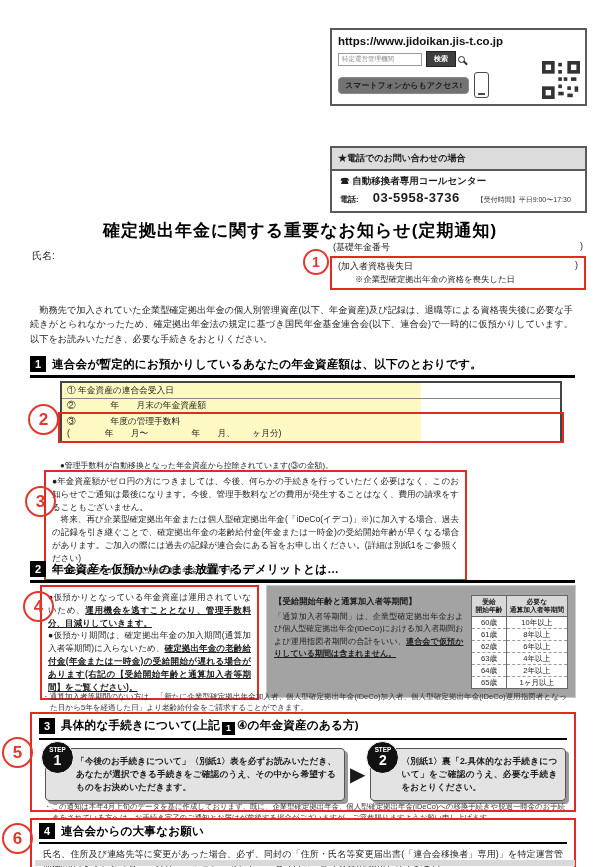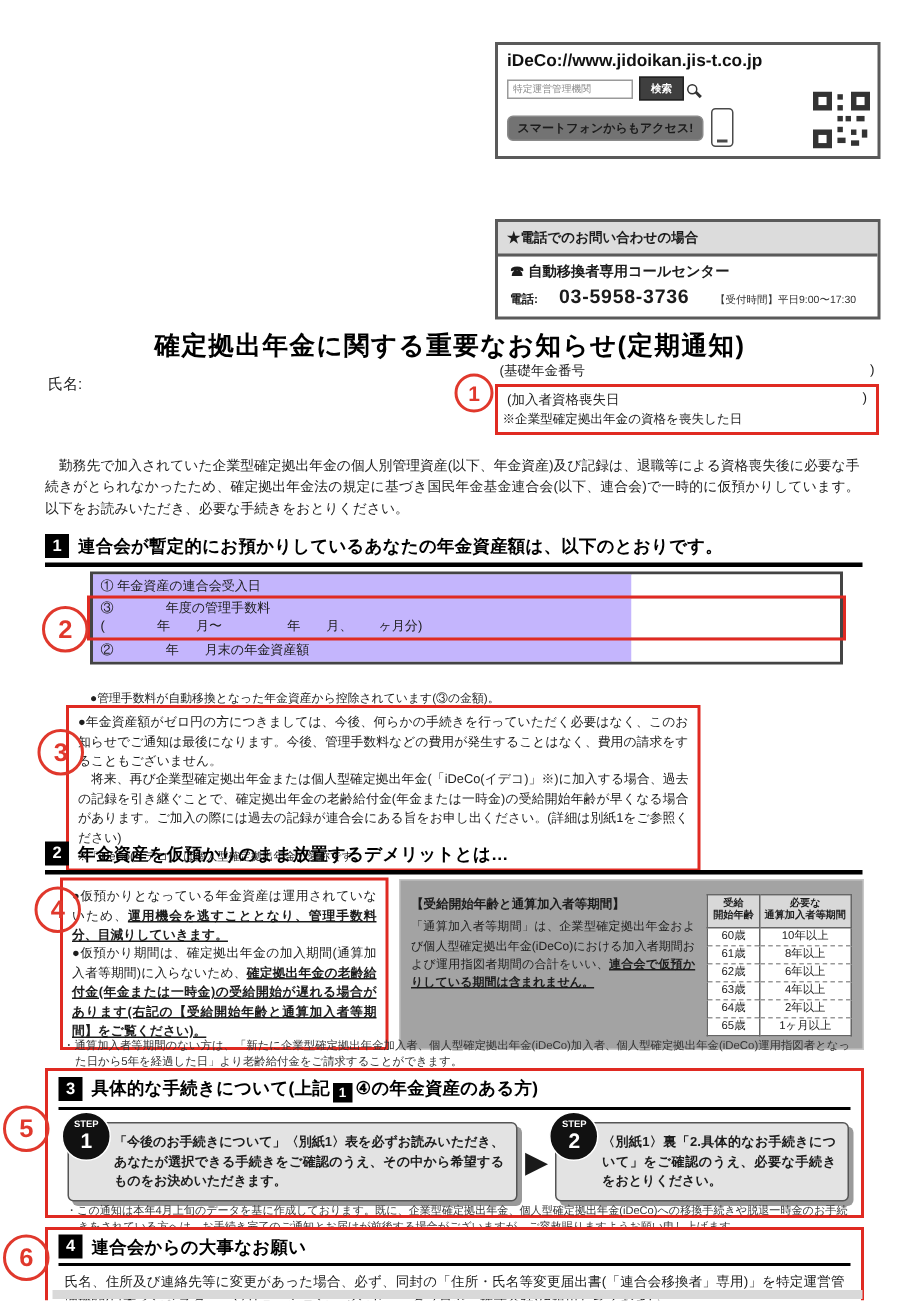--- a/index.html
+++ b/index.html
@@ -30,45 +30,45 @@
   .tel-line { margin-top:2px; display:flex; align-items:baseline; gap:14px; }
   .tel-label { font-size:8px; font-weight:bold; }
   .tel-num { font-size:13px; font-weight:bold; letter-spacing:0.5px; }
   .tel-hours { font-size:7px; color:#333; margin-left:3px; }
   
   .doc-title { position:absolute; top:219px; left:0; width:100%; text-align:center; font-size:17px; font-weight:bold; letter-spacing:1px; color:#000; }
   .name-label { position:absolute; left:32px; top:249px; font-size:10px; }
   .ids { position:absolute; left:330px; top:241px; width:256px; font-size:9px; }
   .paren-line { display:flex; justify-content:space-between; padding:0 3px; }
   .loss-box { border:2px solid #e02a22; margin-top:2px; padding:2px 3px 3px; }
-  .loss-note { font-size:8.4px; margin-top:1px; }
+  .loss-note { font-size:8.4px; margin-top:1px;margin-left:20px; }
   
   .circ { position:absolute; border:2.2px solid #e0382c; color:#e0382c; border-radius:50%; display:flex; align-items:center; justify-content:center; font-weight:bold; background:transparent; z-index:5; }
   
   .intro { position:absolute; left:30px; top:303px; width:543px; font-size:9.2px; line-height:1.55; text-align:justify; }
   
   .sec-hdr { display:flex; align-items:center; gap:6px; border-bottom:3px solid #000; padding-bottom:3px; }
   .sec-num { flex:0 0 auto; background:#000; color:#fff; font-weight:bold; font-size:11px; width:16px; height:16px; display:flex; align-items:center; justify-content:center; }
   .sec-title { font-weight:bold; font-size:11.6px; color:#000; letter-spacing:0.2px; }
   .sec1hdr { position:absolute; left:30px; top:356px; width:545px; }
   .sec2hdr { position:absolute; left:30px; top:561px; width:545px; }
   
   .s1table { position:absolute; left:60px; top:381px; width:502px; border:2px solid #444; font-size:8.7px; }
   .s1row { display:flex; border-top:1px solid #888; }
   .s1row:first-child { border-top:none; }
-  .s1label { background:#c4b5fd; width:72%; padding:1.5px 5px; line-height:1.35; }
+  .s1label { background:#fef9c3; width:72%; padding:1.5px 5px; line-height:1.35; }
   .s1val { width:28%; background:#fff; }
   .hl-row { position:relative; }
   .hl-row::after { content:""; position:absolute; left:-4px; right:-4px; top:-2px; bottom:-2px; border:2px solid #e02a22; pointer-events:none; }
   .s1row.thick { border-top:2px solid #444; }
   .note1 { position:absolute; left:60px; top:460px; width:510px; font-size:7.9px; color:#222; }
   .zero-box { position:absolute; left:44px; top:470px; width:423px; border:2px solid #e02a22; padding:3px 6px; font-size:8.55px; line-height:1.5; text-align:justify; }
   .zero-box .fn { font-size:7.5px; }
   
-  .cols { position:absolute; left:40px; top:585px; width:536px; display:flex; gap:7px; align-items:flex-end; }
+  .cols { position:absolute; left:40px; top:585px; width:536px; display:flex; gap:7px; align-items:flex-start; }
   .left-red { border:2px solid #e02a22; width:219px; padding:4px 6px; font-size:8.55px; line-height:1.5; text-align:justify; }
   .em { font-weight:bold; text-decoration:underline; }
   .gray-panel { flex:1; background:#a3a3a3; border:1px solid #c8c8c8; padding:9px 7px 8px; display:flex; gap:8px; }
   .exp { font-size:8px; line-height:1.55; text-align:justify; }
   .exp-h { font-weight:bold; font-size:8.4px; margin-bottom:3px; white-space:nowrap; }
   .mini-table { border-collapse:collapse; background:#fff; font-size:7.6px; flex:0 0 auto; }
   .mini-table th { background:#d8d8d8; border:1.2px solid #666; font-weight:bold; font-size:6.8px; line-height:1.2; padding:2px 3px; white-space:pre-line; text-align:center; }
   .mini-table td { border-left:1.2px solid #666; border-right:1.2px solid #666; border-bottom:1px dashed #999; padding:0.5px 6px; text-align:center; }
   .mini-table tr:last-child td { border-bottom:1.2px solid #666; }
   .note2 { position:absolute; left:42px; top:691px; width:532px; font-size:7.6px; line-height:1.5; color:#333; padding-left:8px; text-indent:-8px; }
@@ -91,21 +91,21 @@
   .sec4-body { font-size:9px; line-height:1.5; margin-top:4px; padding:0 4px; text-align:justify; }
   .cutoff { position:absolute; left:35px; top:860px; width:540px; height:6px; background:#d9d9d9; }
 </style>
 </head>
 <body>
 
 <div class="page">
 
   <div class="info-box">
     <div class="info-body">
-      <div class="url">iDeCo://www.jidoikan.jis-t.co.jp</div>
+      <div class="url">https://www.jidoikan.jis-t.co.jp</div>
       <div class="search-row">
         <input class="search-input" readonly="" value="特定運営管理機関" style="">
         <span class="search-btn">検索</span>
         <span class="mag"></span>
       </div>
       <div class="sp-row">
         <span class="sp-bubble">スマートフォンからもアクセス!</span>
         <span class="sp-phone"></span>
       </div>
       <svg class="qr" width="38" height="38" viewBox="0 0 21 21">
@@ -170,29 +170,29 @@
   <div class="sec-hdr sec1hdr">
     <span class="sec-num">1</span>
     <span class="sec-title">連合会が暫定的にお預かりしているあなたの年金資産額は、以下のとおりです。</span>
   </div>
 
   <div class="s1table">
     <div class="s1row">
       <div class="s1label">① 年金資産の連合会受入日</div>
       <div class="s1val"></div>
     </div>
+    <div class="s1row">
+      <div class="s1label">②　　　　年　　月末の年金資産額</div>
+      <div class="s1val"></div>
+    </div>
     <div class="s1row hl-row">
       <div class="s1label">
         <div>③　　　　年度の管理手数料</div>
         <div>(　　　　年　　月〜　　　　　年　　月、　　ヶ月分)</div>
       </div>
-      <div class="s1val"></div>
-    </div>
-    <div class="s1row">
-      <div class="s1label">②　　　　年　　月末の年金資産額</div>
       <div class="s1val"></div>
     </div>
   </div>
   <div class="circ" style="left:28px; top:404px; width:31px; height:31px; font-size:17px;">2</div>
 
   <div class="note1">●管理手数料が自動移換となった年金資産から控除されています(③の金額)。</div>
 
   <div class="zero-box">
     <div>●年金資産額がゼロ円の方につきましては、今後、何らかの手続きを行っていただく必要はなく、このお知らせでご通知は最後になります。今後、管理手数料などの費用が発生することはなく、費用の請求をすることもございません。</div>
     <div>　将来、再び企業型確定拠出年金または個人型確定拠出年金(「iDeCo(イデコ)」※)に加入する場合、過去の記録を引き継ぐことで、確定拠出年金の老齢給付金(年金または一時金)の受給開始年齢が早くなる場合があります。ご加入の際には過去の記録が連合会にある旨をお申し出ください。(詳細は別紙1をご参照ください)</div>

